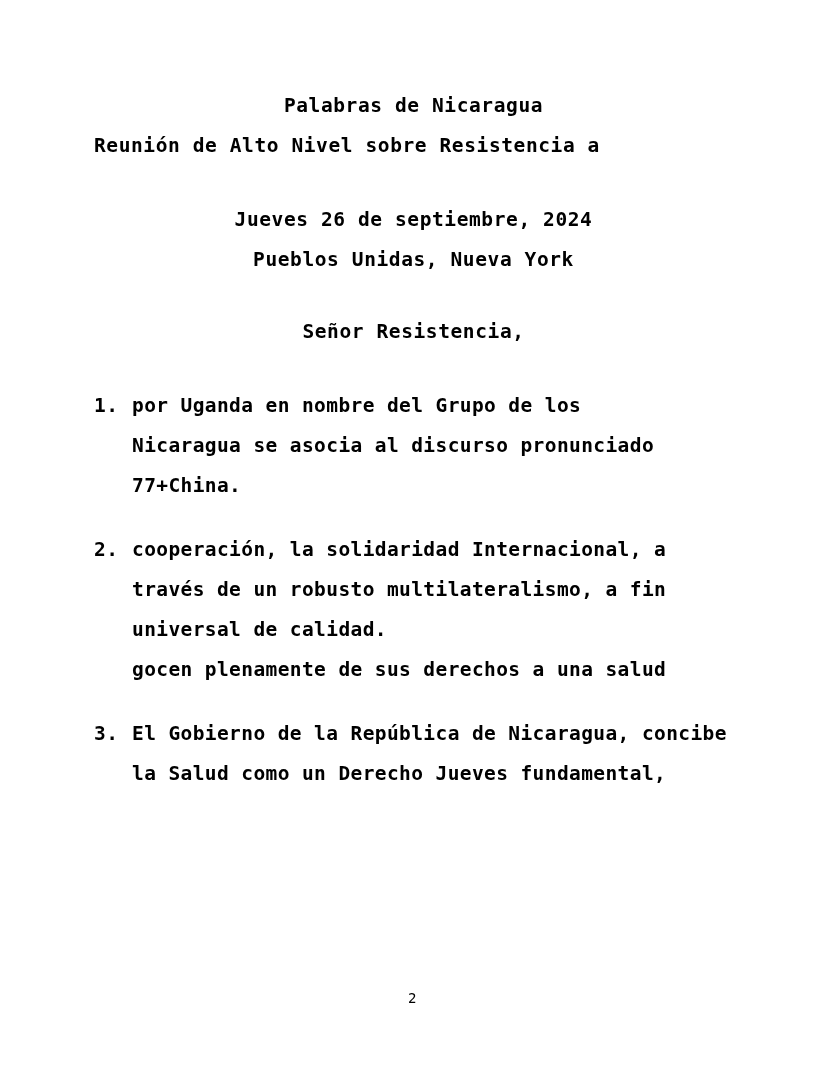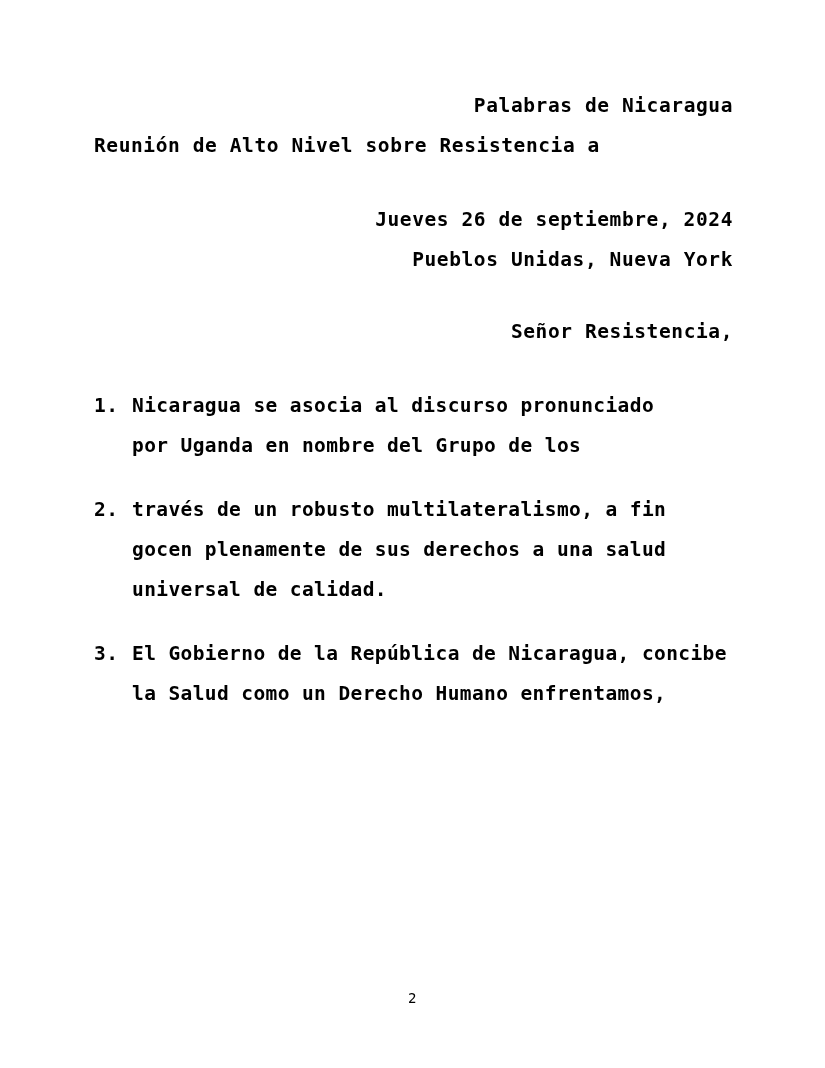--- a/index.html
+++ b/index.html
@@ -27,21 +27,21 @@
   }
   .line {
     font-size: 19.5px;
     font-weight: bold;
     letter-spacing: 0.6px;
     line-height: 40px;
     text-align: justify;
     text-justify: inter-word;
   }
   .line.nojust {
-    text-align: right;
+    text-align: center;
   }
   .gap-1 { height: 34px; }
   .gap-2 { height: 32px; }
   .gap-3 { height: 34px; }
   .gap-item { height: 24px; }
 
   .item {
     display: flex;
     align-items: flex-start;
     font-size: 19.5px;
@@ -95,41 +95,43 @@
 
   <div class="gap-2"></div>
 
   <div class="line nojust">Señor Resistencia,</div>
 
   <div class="gap-3"></div>
 
   <div class="item">
     <div class="item-num">1.</div>
     <div class="item-body">
+      <div class="para">por Uganda en nombre del Grupo de los</div>
       <div class="para">Nicaragua se asocia al discurso pronunciado</div>
-      <div class="para">por Uganda en nombre del Grupo de los</div>
+      <div class="para last">77+China.</div>
     </div>
   </div>
 
   <div class="gap-item"></div>
 
   <div class="item">
     <div class="item-num">2.</div>
     <div class="item-body">
+      <div class="para">cooperación, la solidaridad Internacional, a</div>
       <div class="para">través de un robusto multilateralismo, a fin</div>
+      <div class="para last">universal de calidad.</div>
       <div class="para">gocen plenamente de sus derechos a una salud</div>
-      <div class="para last">universal de calidad.</div>
     </div>
   </div>
 
   <div class="gap-item"></div>
 
   <div class="item">
     <div class="item-num">3.</div>
     <div class="item-body">
       <div class="para">El Gobierno de la República de Nicaragua, concibe</div>
-      <div class="para last">la Salud como un Derecho Humano enfrentamos,</div>
+      <div class="para last">la Salud como un Derecho Jueves fundamental,</div>
     </div>
   </div>
 
   <div class="page-number">2</div>
 
 </div>
 
 </body></html>

